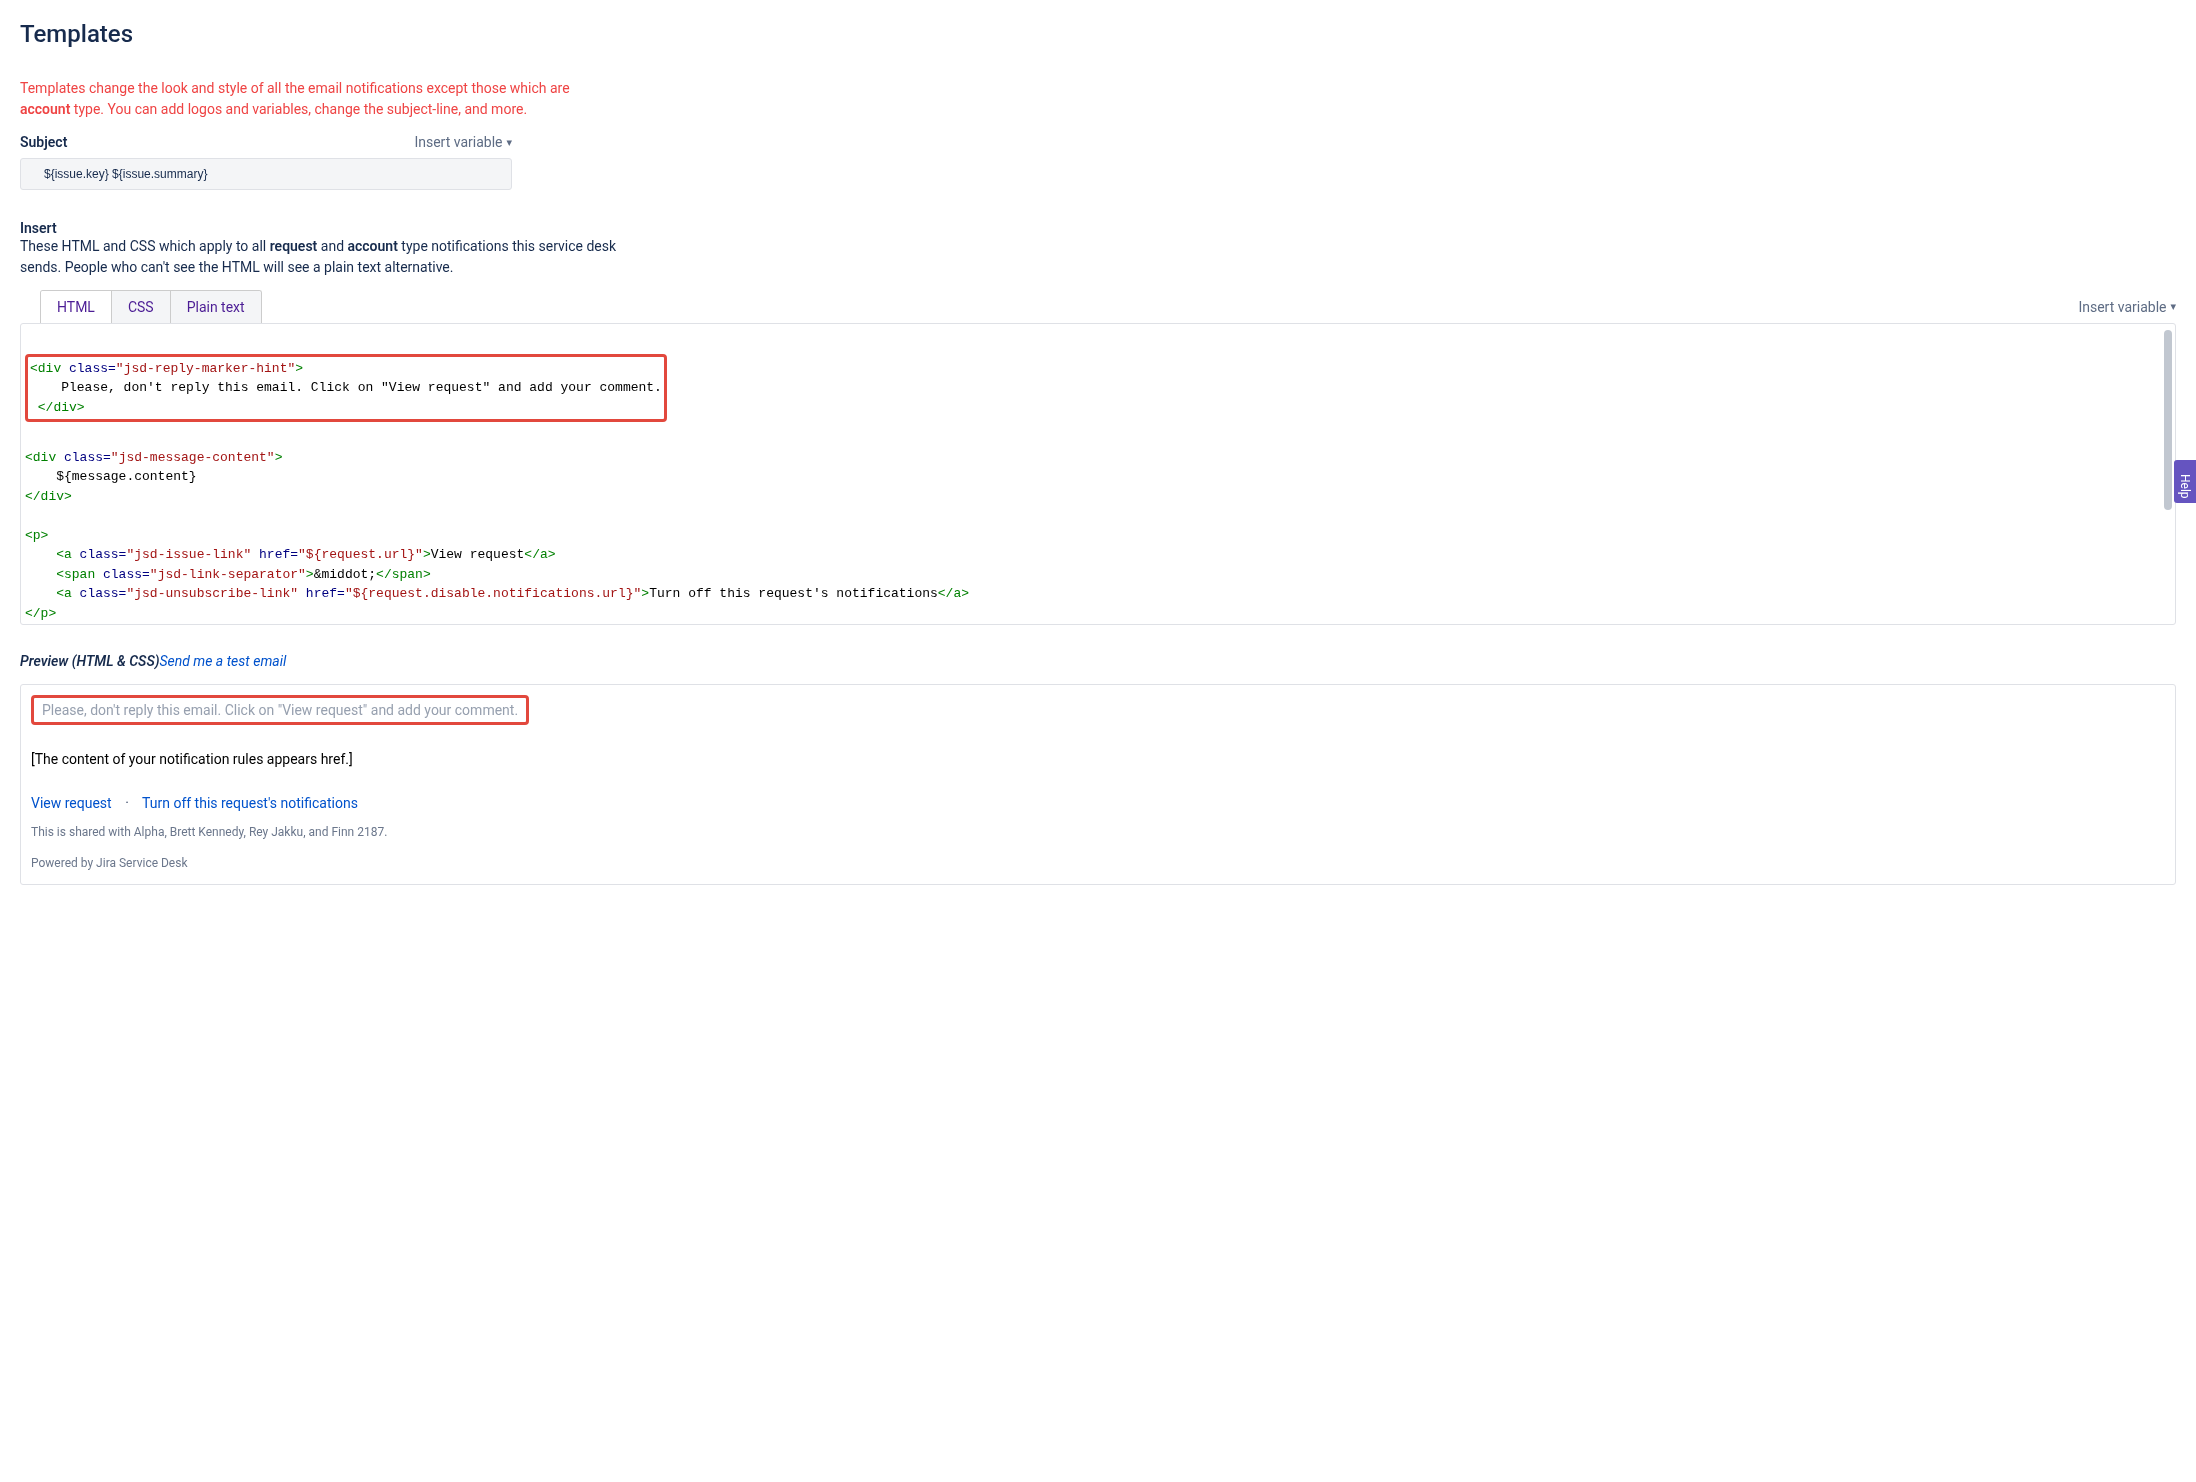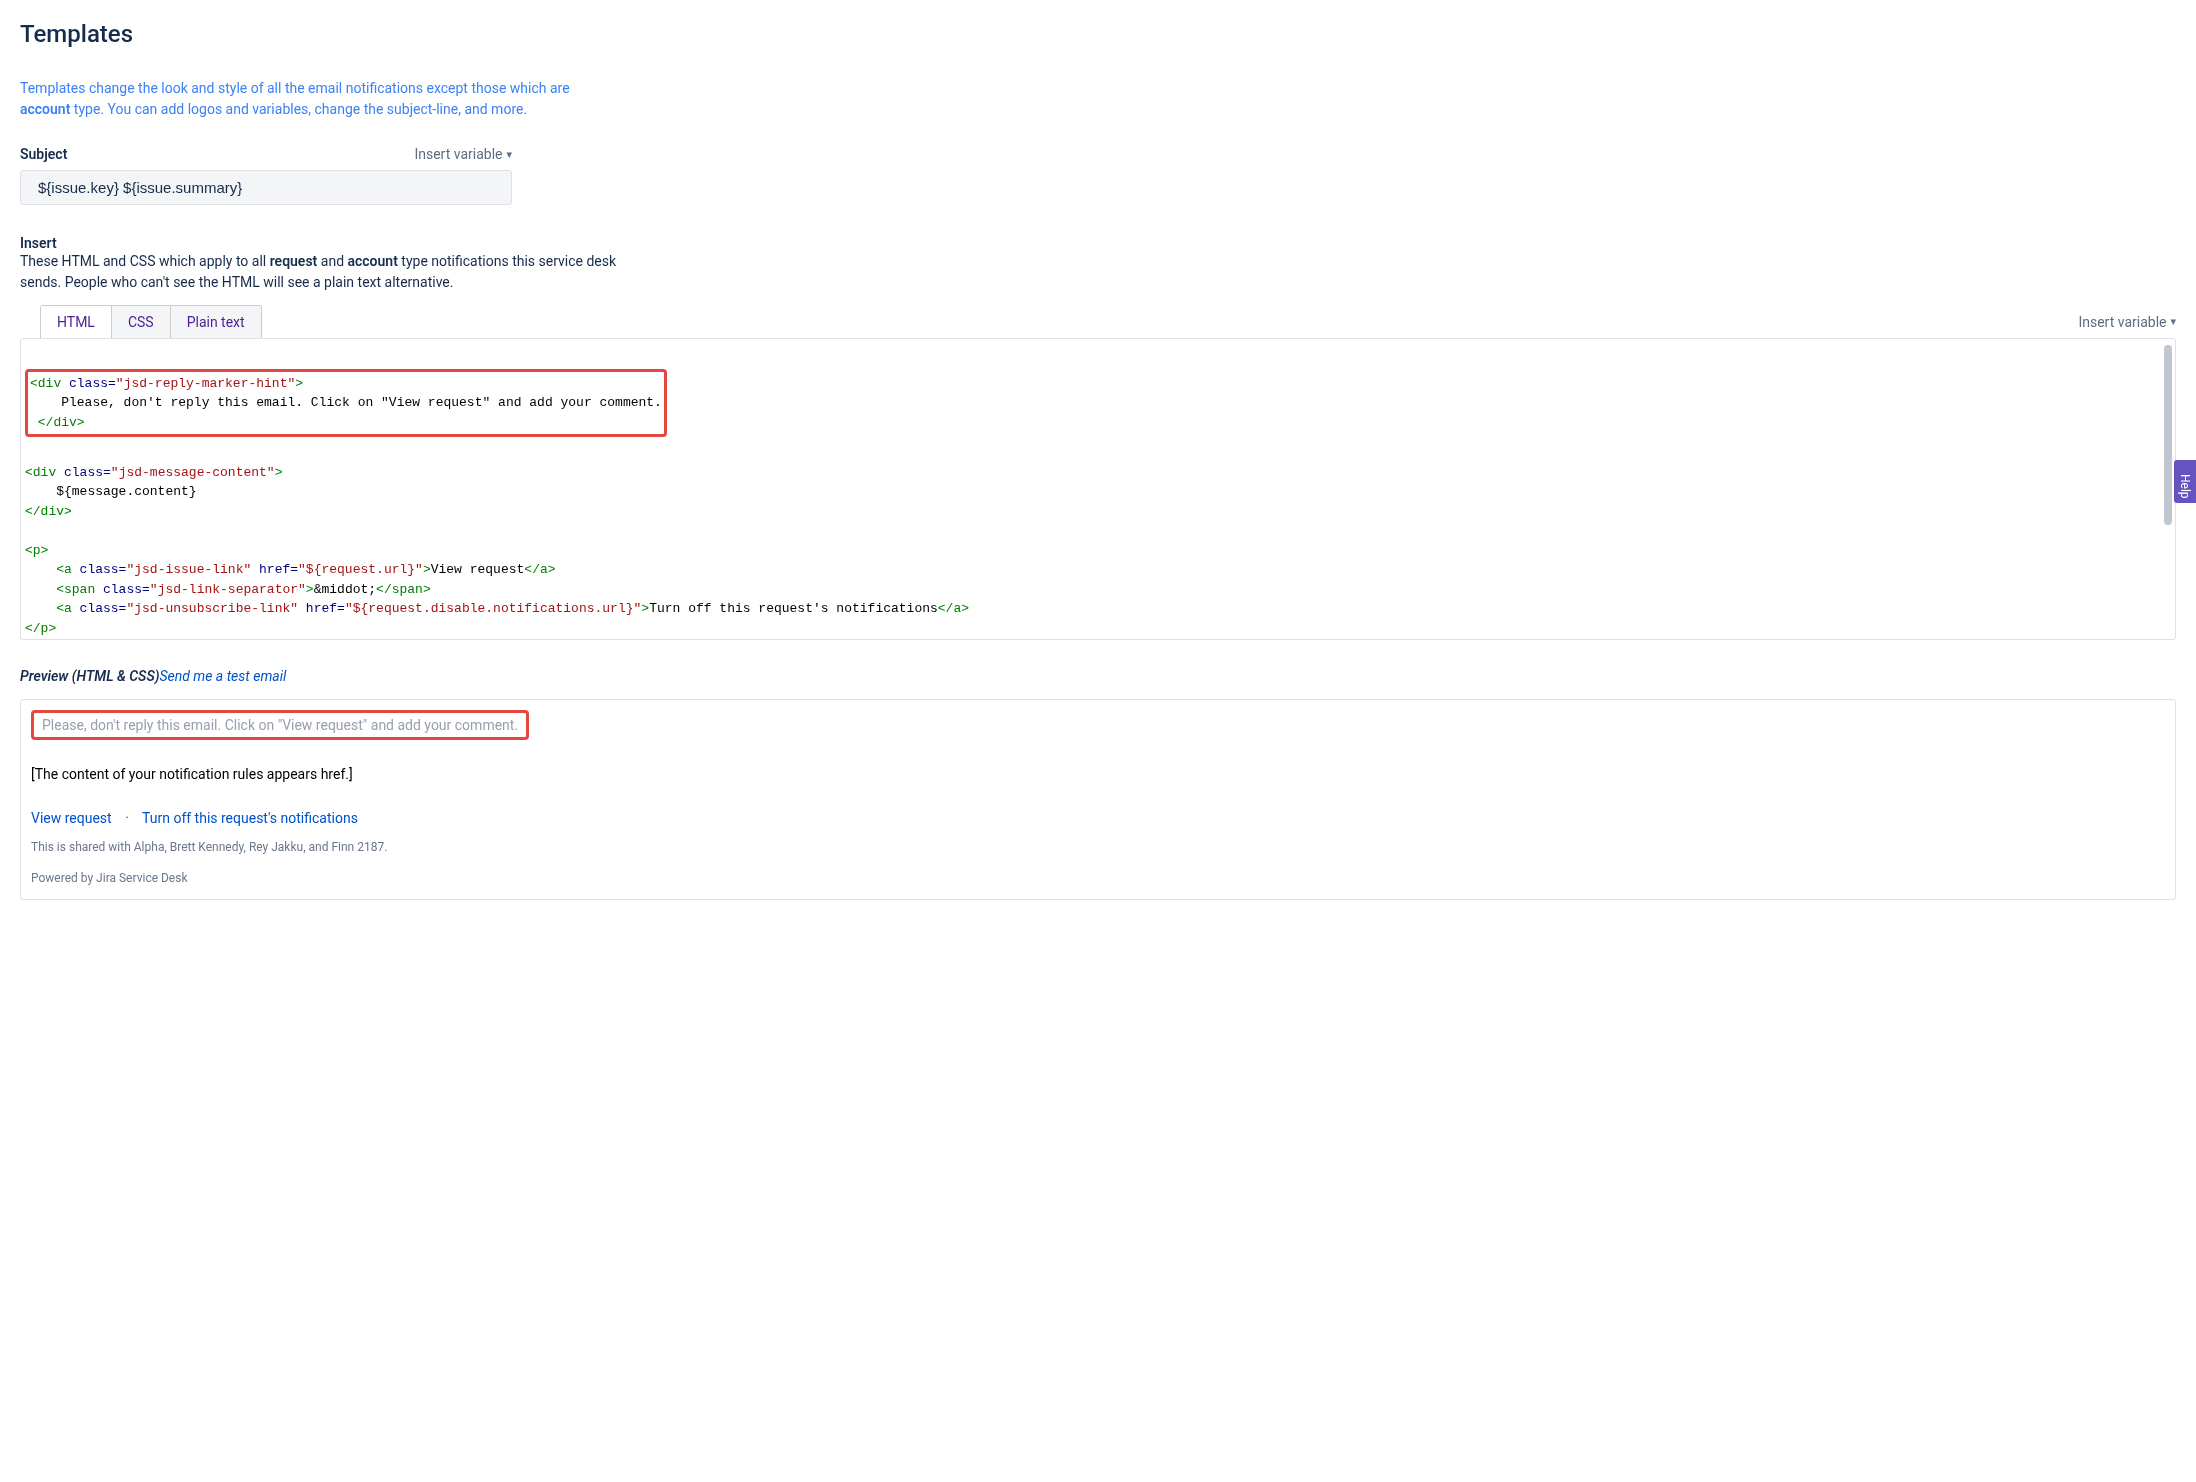--- a/index.html
+++ b/index.html
@@ -13,22 +13,22 @@
   }
   h1 {
     font-size: 24px;
     font-weight: 500;
     margin: 0 0 30px 0;
     color: #172B4D;
   }
   .description {
     font-size: 14px;
     line-height: 1.5;
-    color: #3b82f6;
-    margin-bottom: 26px;
+    color: #ef4444;
+    margin-bottom: 14px;
     max-width: 600px;
   }
   .description strong { font-weight: 600; }
   .field-label {
     font-size: 14px;
     font-weight: 600;
     color: #172B4D;
   }
   .insert-variable {
     color: #5E6C84;
@@ -39,22 +39,22 @@
     gap: 4px;
     margin-left: auto;
   }
   .subject-group { width: 492px; }
   .subject-header { display:flex; justify-content:space-between; align-items:center; margin-bottom:8px;}
   .subject-input {
     width: 100%;
     border: 1px solid #DFE1E6;
     background: #F4F5F7;
     border-radius: 3px;
-    padding: 8px 17px;
-    font-size: 15px;
+    padding: 8px 23px;
+    font-size: 12px;
     color: #172B4D;
   }
   .styles-section { margin-top: 30px; }
   .styles-desc {
     font-size: 14px;
     color: #172B4D;
     line-height:1.5;
     max-width: 620px;
     margin-bottom: 12px;
   }

